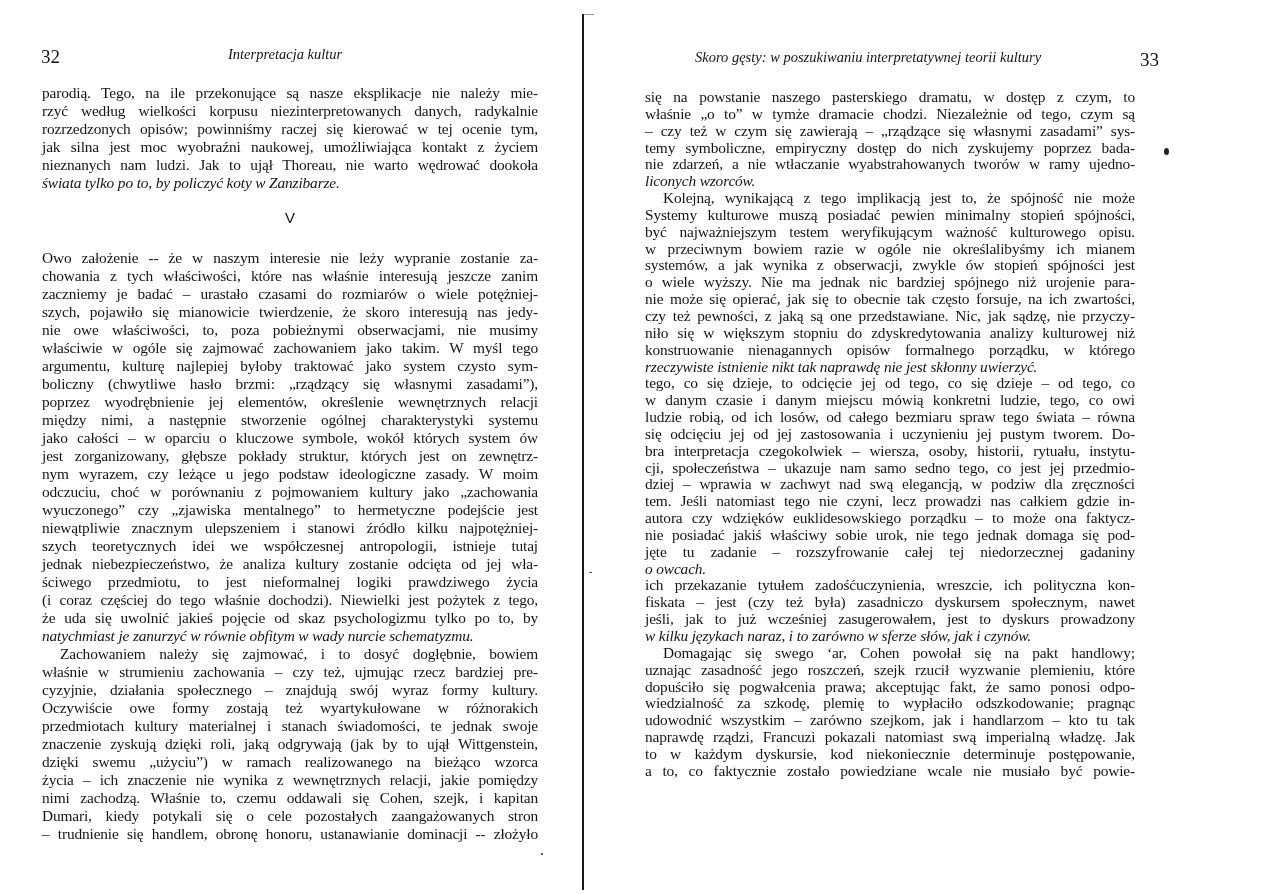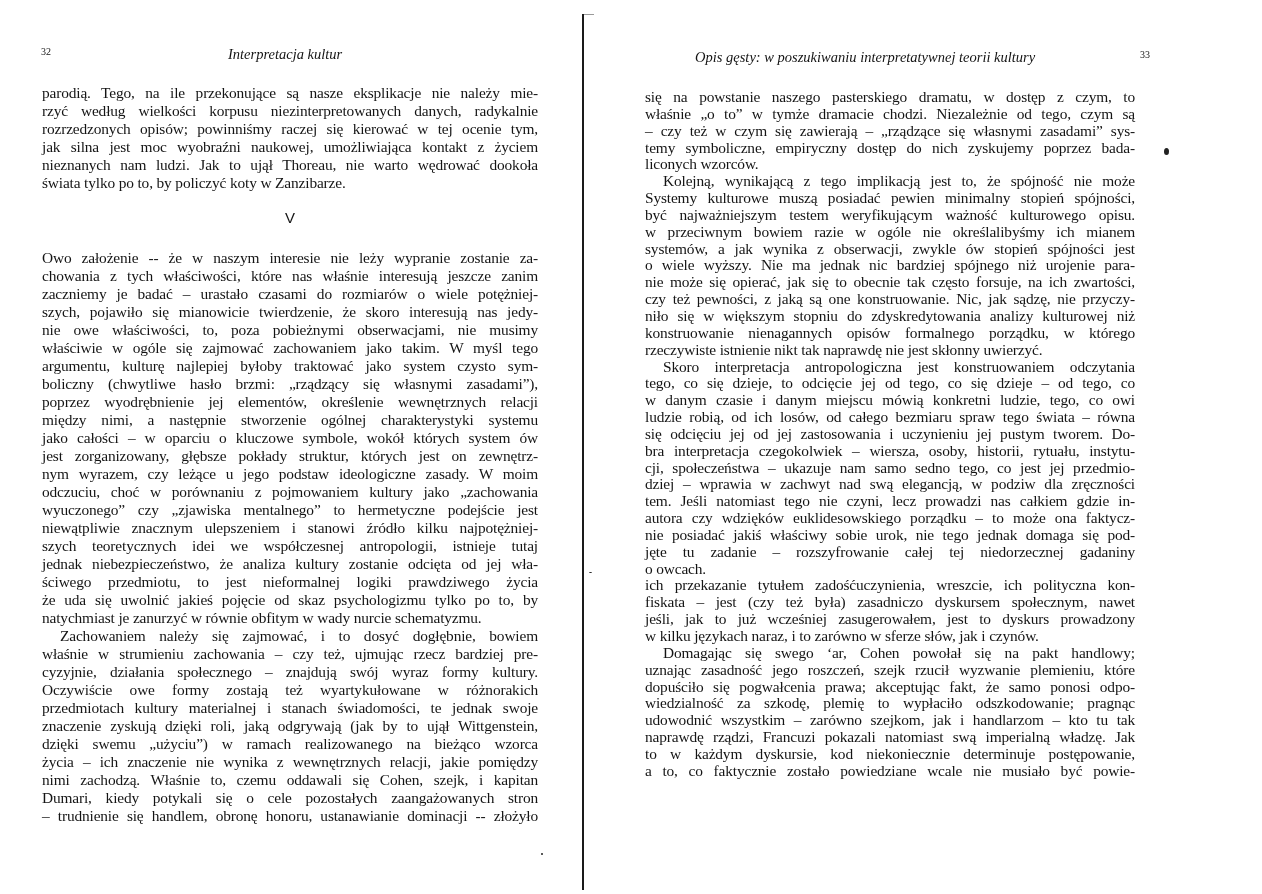--- a/index.html
+++ b/index.html
@@ -3,28 +3,28 @@
 <meta charset="utf-8">
 <style>
   html, body { margin: 0; padding: 0; }
   body {
     width: 1262px; height: 894px; background: #ffffff; position: relative; overflow: hidden;
     font-family: "Liberation Serif", "DejaVu Serif", serif; color: #141414;
   }
   .page { position: absolute; top: 0; height: 894px; }
   .page-left { left: 0; width: 580px; }
   .page-right { left: 590px; width: 672px; }
-  .pnum { position: absolute; font-size: 10px; }
+  .pnum { position: absolute; font-size: 19px; }
   .running-head { position: absolute; font-style: italic; font-size: 14.5px; white-space: nowrap; text-align: right; }
   .body-text { position: absolute; }
   .line {
     display: block; white-space: nowrap; text-align: justify; text-align-last: justify;
     font-size: 15.4px; letter-spacing: -0.15px;
   }
-  .line.last { text-align-last: left; }
+  .line.last { text-align-last: left; font-style: italic; }
   .line.indent { padding-left: 18px; box-sizing: border-box; }
   .page-left .line { height: 18px; line-height: 18px; width: 496px; }
   .page-right .line { height: 16.85px; line-height: 16.85px; width: 490px; }
   .section-heading { position: absolute; font-family: "Liberation Sans", "DejaVu Sans", sans-serif; font-size: 15px; }
   .spine {
     position: absolute; left: 582px; top: 14px; width: 2px; height: 876px; background: #1a1a1a;
   }
   .spine-tick { position: absolute; left: 584px; top: 14px; width: 10px; height: 1px; background: #9a9a9a; }
   .speck { position: absolute; background: #222; border-radius: 50%; }
 </style>
@@ -65,60 +65,61 @@
     <span class="line">między nimi, a następnie stworzenie ogólnej charakterystyki systemu</span>
     <span class="line">jako całości – w oparciu o kluczowe symbole, wokół których system ów</span>
     <span class="line">jest zorganizowany, głębsze pokłady struktur, których jest on zewnętrz-</span>
     <span class="line">nym wyrazem, czy leżące u jego podstaw ideologiczne zasady. W moim</span>
     <span class="line">odczuciu, choć w porównaniu z pojmowaniem kultury jako „zachowania</span>
     <span class="line">wyuczonego” czy „zjawiska mentalnego” to hermetyczne podejście jest</span>
     <span class="line">niewątpliwie znacznym ulepszeniem i stanowi źródło kilku najpotężniej-</span>
     <span class="line">szych teoretycznych idei we współczesnej antropologii, istnieje tutaj</span>
     <span class="line">jednak niebezpieczeństwo, że analiza kultury zostanie odcięta od jej wła-</span>
     <span class="line">ściwego przedmiotu, to jest nieformalnej logiki prawdziwego życia</span>
+    <span class="line">(i coraz częściej do tego właśnie dochodzi). Niewielki jest pożytek z tego,</span>
     <span class="line">że uda się uwolnić jakieś pojęcie od skaz psychologizmu tylko po to, by</span>
     <span class="line last">natychmiast je zanurzyć w równie obfitym w wady nurcie schematyzmu.</span>
     <span class="line indent">Zachowaniem należy się zajmować, i to dosyć dogłębnie, bowiem</span>
     <span class="line">właśnie w strumieniu zachowania – czy też, ujmując rzecz bardziej pre-</span>
     <span class="line">cyzyjnie, działania społecznego – znajdują swój wyraz formy kultury.</span>
     <span class="line">Oczywiście owe formy zostają też wyartykułowane w różnorakich</span>
     <span class="line">przedmiotach kultury materialnej i stanach świadomości, te jednak swoje</span>
     <span class="line">znaczenie zyskują dzięki roli, jaką odgrywają (jak by to ujął Wittgenstein,</span>
     <span class="line">dzięki swemu „użyciu”) w ramach realizowanego na bieżąco wzorca</span>
     <span class="line">życia – ich znaczenie nie wynika z wewnętrznych relacji, jakie pomiędzy</span>
     <span class="line">nimi zachodzą. Właśnie to, czemu oddawali się Cohen, szejk, i kapitan</span>
     <span class="line">Dumari, kiedy potykali się o cele pozostałych zaangażowanych stron</span>
     <span class="line">– trudnienie się handlem, obronę honoru, ustanawianie dominacji -- złożyło</span>
   </div>
 </div>
 
 <div class="page page-right">
-  <div class="running-head" style="left:105px; top:49px;">Opis gęsty: w poszukiwaniu interpretatywnej teorii kultury</div>
+  <div class="running-head" style="left:105px; top:49px;">Skoro gęsty: w poszukiwaniu interpretatywnej teorii kultury</div>
   <div class="pnum" style="left:524px; top:49px;margin-left:26px;">33</div>
 
   <div class="body-text" style="left:55px; top:89px;">
     <span class="line">się na powstanie naszego pasterskiego dramatu, w dostęp z czym, to</span>
     <span class="line">właśnie „o to” w tymże dramacie chodzi. Niezależnie od tego, czym są</span>
     <span class="line">– czy też w czym się zawierają – „rządzące się własnymi zasadami” sys-</span>
     <span class="line">temy symboliczne, empiryczny dostęp do nich zyskujemy poprzez bada-</span>
+    <span class="line">nie zdarzeń, a nie wtłaczanie wyabstrahowanych tworów w ramy ujedno-</span>
     <span class="line last">liconych wzorców.</span>
 
     <span class="line indent">Kolejną, wynikającą z tego implikacją jest to, że spójność nie może</span>
     <span class="line">Systemy kulturowe muszą posiadać pewien minimalny stopień spójności,</span>
     <span class="line">być najważniejszym testem weryfikującym ważność kulturowego opisu.</span>
     <span class="line">w przeciwnym bowiem razie w ogóle nie określalibyśmy ich mianem</span>
     <span class="line">systemów, a jak wynika z obserwacji, zwykle ów stopień spójności jest</span>
     <span class="line">o wiele wyższy. Nie ma jednak nic bardziej spójnego niż urojenie para-</span>
     <span class="line">nie może się opierać, jak się to obecnie tak często forsuje, na ich zwartości,</span>
-    <span class="line">czy też pewności, z jaką są one konstruowanie. Nic, jak sądzę, nie przyczy-</span>
+    <span class="line">czy też pewności, z jaką są one przedstawiane. Nic, jak sądzę, nie przyczy-</span>
     <span class="line">niło się w większym stopniu do zdyskredytowania analizy kulturowej niż</span>
     <span class="line">konstruowanie nienagannych opisów formalnego porządku, w którego</span>
     <span class="line last">rzeczywiste istnienie nikt tak naprawdę nie jest skłonny uwierzyć.</span>
 
-    <span class="line indent">Skoro interpretacja antropologiczna jest konstruowaniem odczytania</span>
     <span class="line">tego, co się dzieje, to odcięcie jej od tego, co się dzieje – od tego, co</span>
     <span class="line">w danym czasie i danym miejscu mówią konkretni ludzie, tego, co owi</span>
     <span class="line">ludzie robią, od ich losów, od całego bezmiaru spraw tego świata – równa</span>
     <span class="line">się odcięciu jej od jej zastosowania i uczynieniu jej pustym tworem. Do-</span>
     <span class="line">bra interpretacja czegokolwiek – wiersza, osoby, historii, rytuału, instytu-</span>
     <span class="line">cji, społeczeństwa – ukazuje nam samo sedno tego, co jest jej przedmio-</span>
     <span class="line">dziej – wprawia w zachwyt nad swą elegancją, w podziw dla zręczności</span>
     <span class="line">tem. Jeśli natomiast tego nie czyni, lecz prowadzi nas całkiem gdzie in-</span>
     <span class="line">autora czy wdzięków euklidesowskiego porządku – to może ona faktycz-</span>
     <span class="line">nie posiadać jakiś właściwy sobie urok, nie tego jednak domaga się pod-</span>

